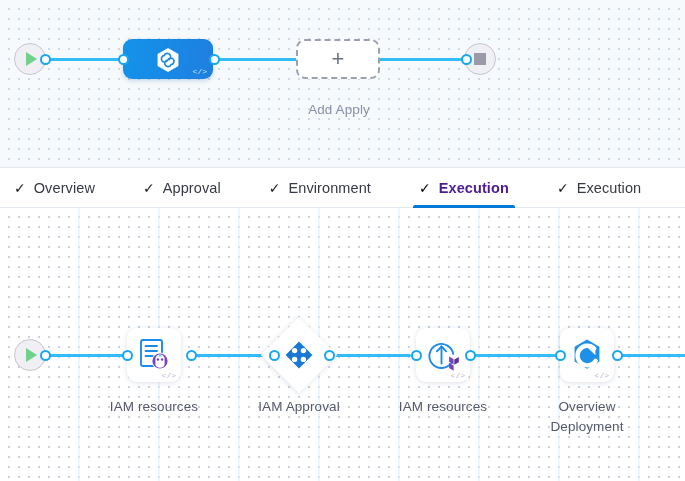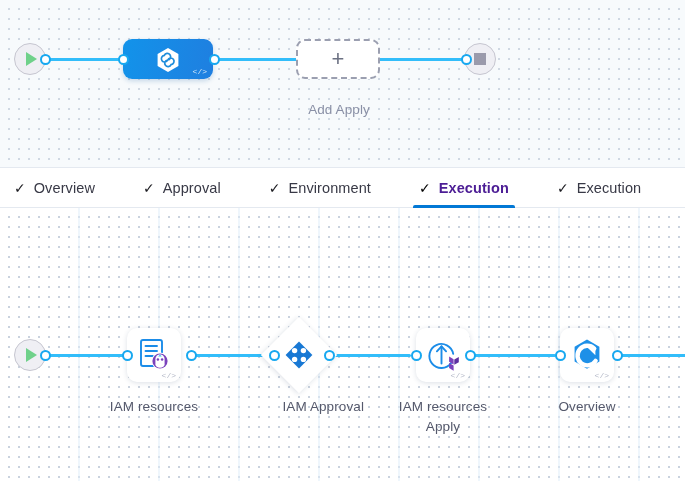--- a/index.html
+++ b/index.html
@@ -313,50 +313,50 @@
         <path d="M15 1.6 L28.4 15 L15 28.4 L1.6 15 Z" fill="#1878d4"></path>
         <circle cx="10.6" cy="10.6" r="2.7" fill="#ffffff"></circle>
         <circle cx="19.4" cy="10.6" r="2.7" fill="#ffffff"></circle>
         <circle cx="10.6" cy="19.4" r="2.7" fill="#ffffff"></circle>
         <circle cx="19.4" cy="19.4" r="2.7" fill="#ffffff"></circle>
         <path d="M15 1.6 L28.4 15 L15 28.4 L1.6 15 Z" fill="none" stroke="#1878d4" stroke-width="0"></path>
       </svg>
     </div>
     <div class="port" style="left:269px; top:142px;"></div>
     <div class="port" style="left:324px; top:142px;"></div>
-    <div class="step-label" style="left:234px; top:189px;text-align:right;">
+    <div class="step-label" style="left:234px; top:189px;">
       <div>IAM Approval</div>
     </div>
 
     <div class="step-node" style="left:416px; top:120px;">
       <svg width="40" height="40" viewBox="0 0 40 40">
         <path d="M30.2 18.8 a12 12 0 1 0 -2.1 9.2" fill="none" stroke="#1b8ce8" stroke-width="1.9" stroke-linecap="round"></path>
         <line x1="18.5" y1="28.5" x2="18.5" y2="11.5" stroke="#1b8ce8" stroke-width="1.9" stroke-linecap="round"></line>
         <path d="M13.9 16.3 L18.5 11.3 L23.1 16.3" fill="none" stroke="#1b8ce8" stroke-width="1.9" stroke-linecap="round" stroke-linejoin="round"></path>
         <path d="M26.1 21.6 l4.5 2.6 v5.2 l-4.5 -2.6 Z" fill="#7b42bc"></path>
         <path d="M31.3 24.6 l4.5 -2.6 v5.2 l-4.5 2.6 Z" fill="#5c2fa0"></path>
         <path d="M26.1 27.9 l4.5 2.6 v5.2 l-4.5 -2.6 Z" fill="#7b42bc"></path>
       </svg>
       <span class="codetag">&lt;/&gt;</span>
     </div>
     <div class="port" style="left:411px; top:142px;"></div>
     <div class="port" style="left:465px; top:142px;"></div>
     <div class="step-label" style="left:378px; top:189px;">
       <div>IAM resources</div>
-      <div>Apply</div>
     </div>
 
     <div class="step-node" style="left:560px; top:120px;">
       <svg width="40" height="40" viewBox="0 0 40 40">
         <path d="M20 4.5 L32.4 11.8 L32.4 26.4 L20 33.7 L7.6 26.4 L7.6 11.8 Z" fill="#1e90e8"></path>
         <path d="M27.2 13.6 a9.8 9.8 0 1 0 1.4 12.2" fill="none" stroke="#ffffff" stroke-width="4.4" stroke-linecap="round"></path>
         <path d="M20.5 12.6 L28.4 12.6 L28.4 20.3 Z" fill="#ffffff"></path>
       </svg>
       <span class="codetag">&lt;/&gt;</span>
     </div>
     <div class="port" style="left:555px; top:142px;"></div>
     <div class="port" style="left:612px; top:142px;"></div>
     <div class="step-label" style="left:522px; top:189px;">
       <div>Overview</div>
+      <div>Deployment</div>
     </div>
 
   </div>
 </div>
 
 </body></html>

